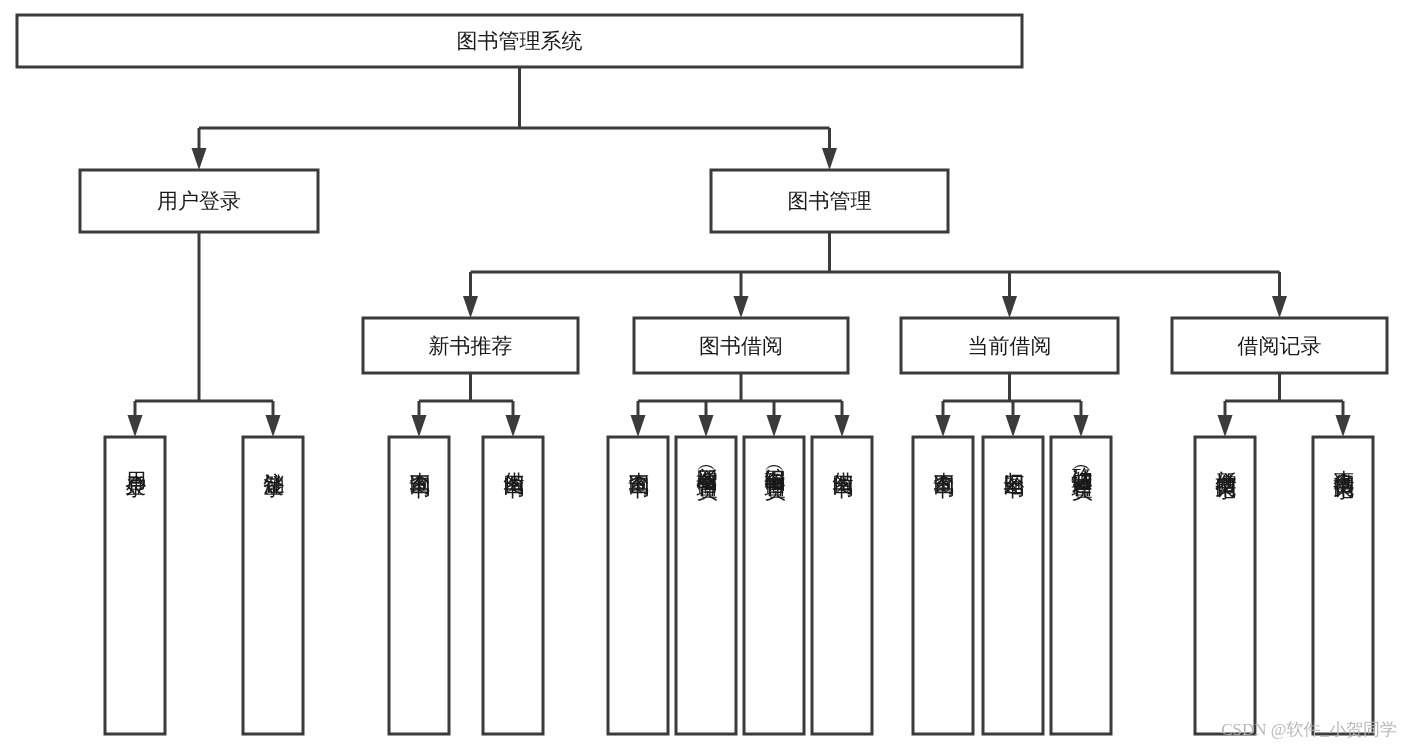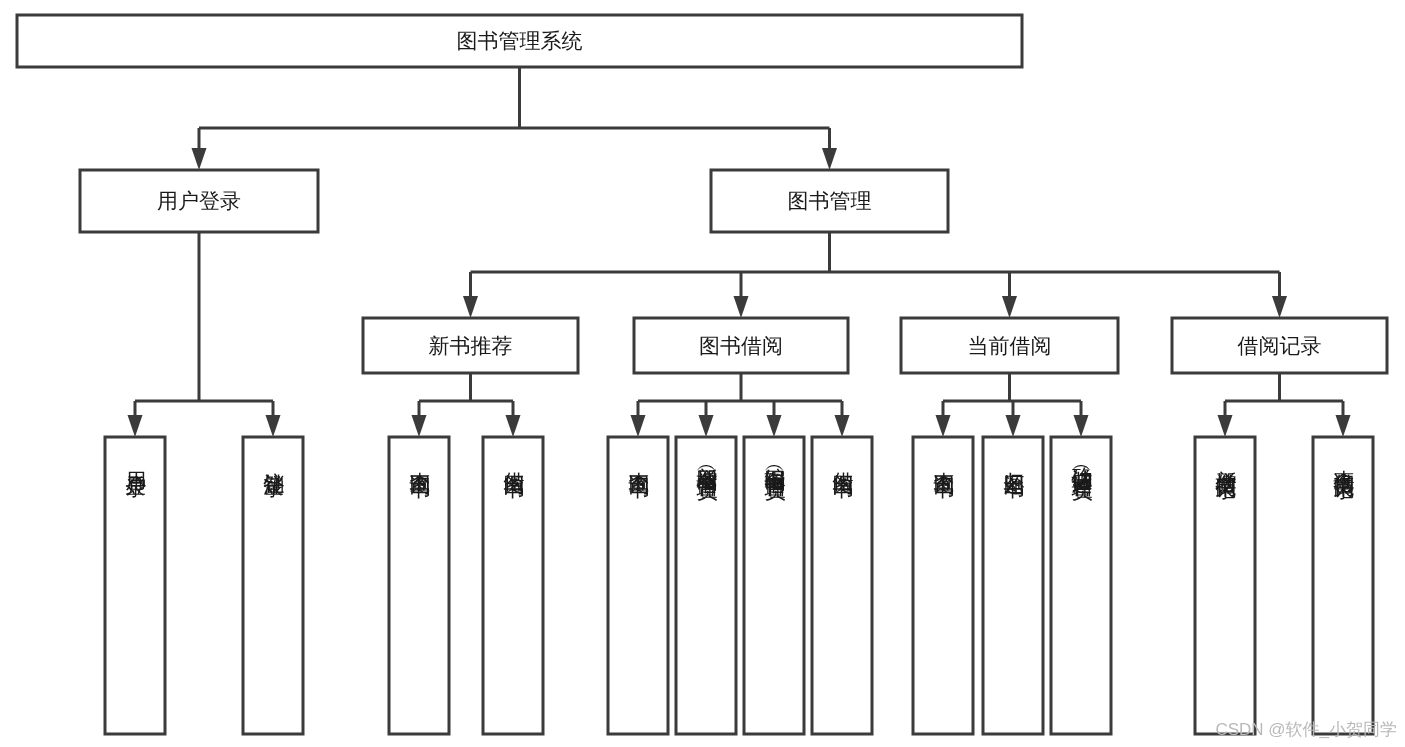--- a/index.html
+++ b/index.html
@@ -55,21 +55,21 @@
     fill: #1a1a1a;
     text-anchor: middle;
     dominant-baseline: middle;
     writing-mode: vertical-rl;
     letter-spacing: 2px;
   }
   .watermark {
     position: absolute;
     right: 8px;
     bottom: 6px;
-    font-family: Liberation Sans, sans-serif;
+    font-family: Liberation Serif, serif;
     font-size: 17px;
     color: #b9b9b9;
     white-space: nowrap;
     user-select: none;
   }
 </style>
 </head>
 <body>
 
 <div id="diagram-root">

